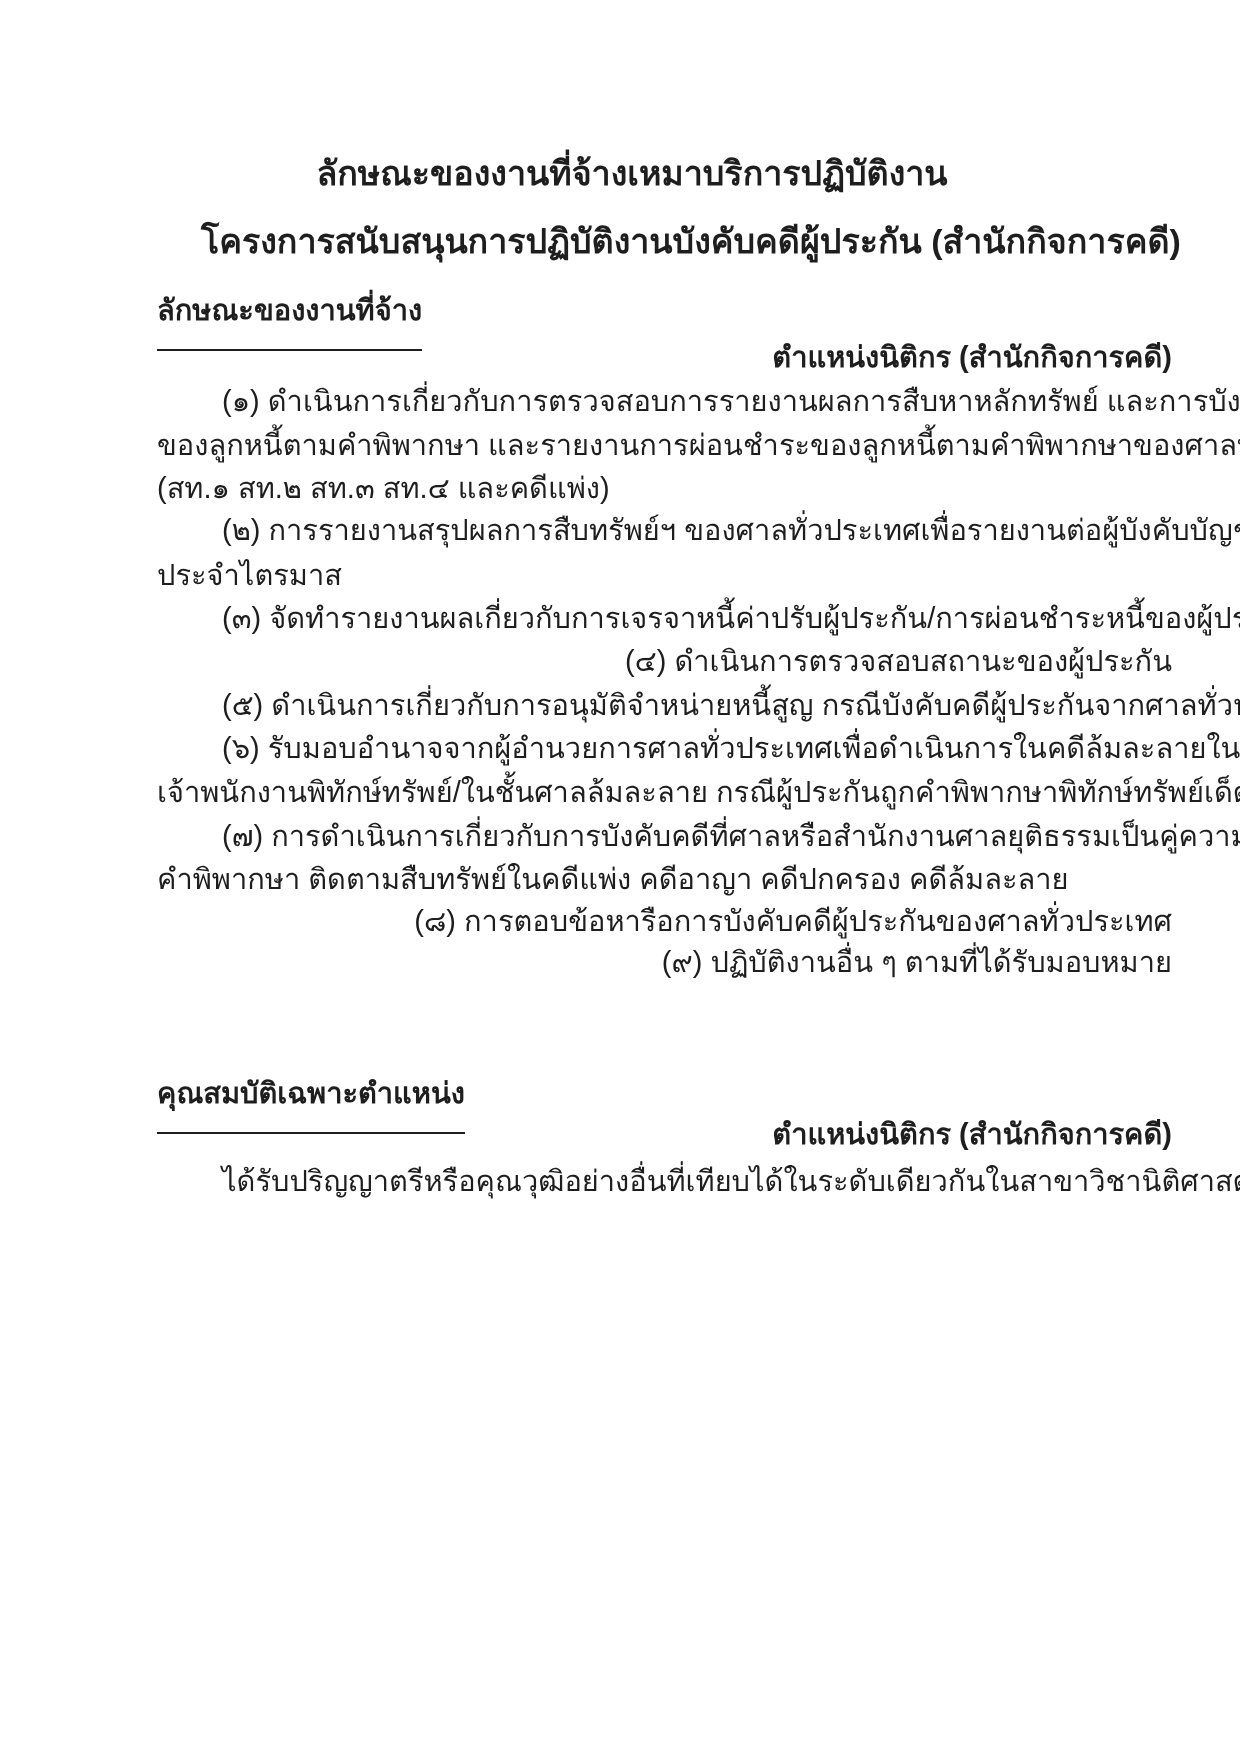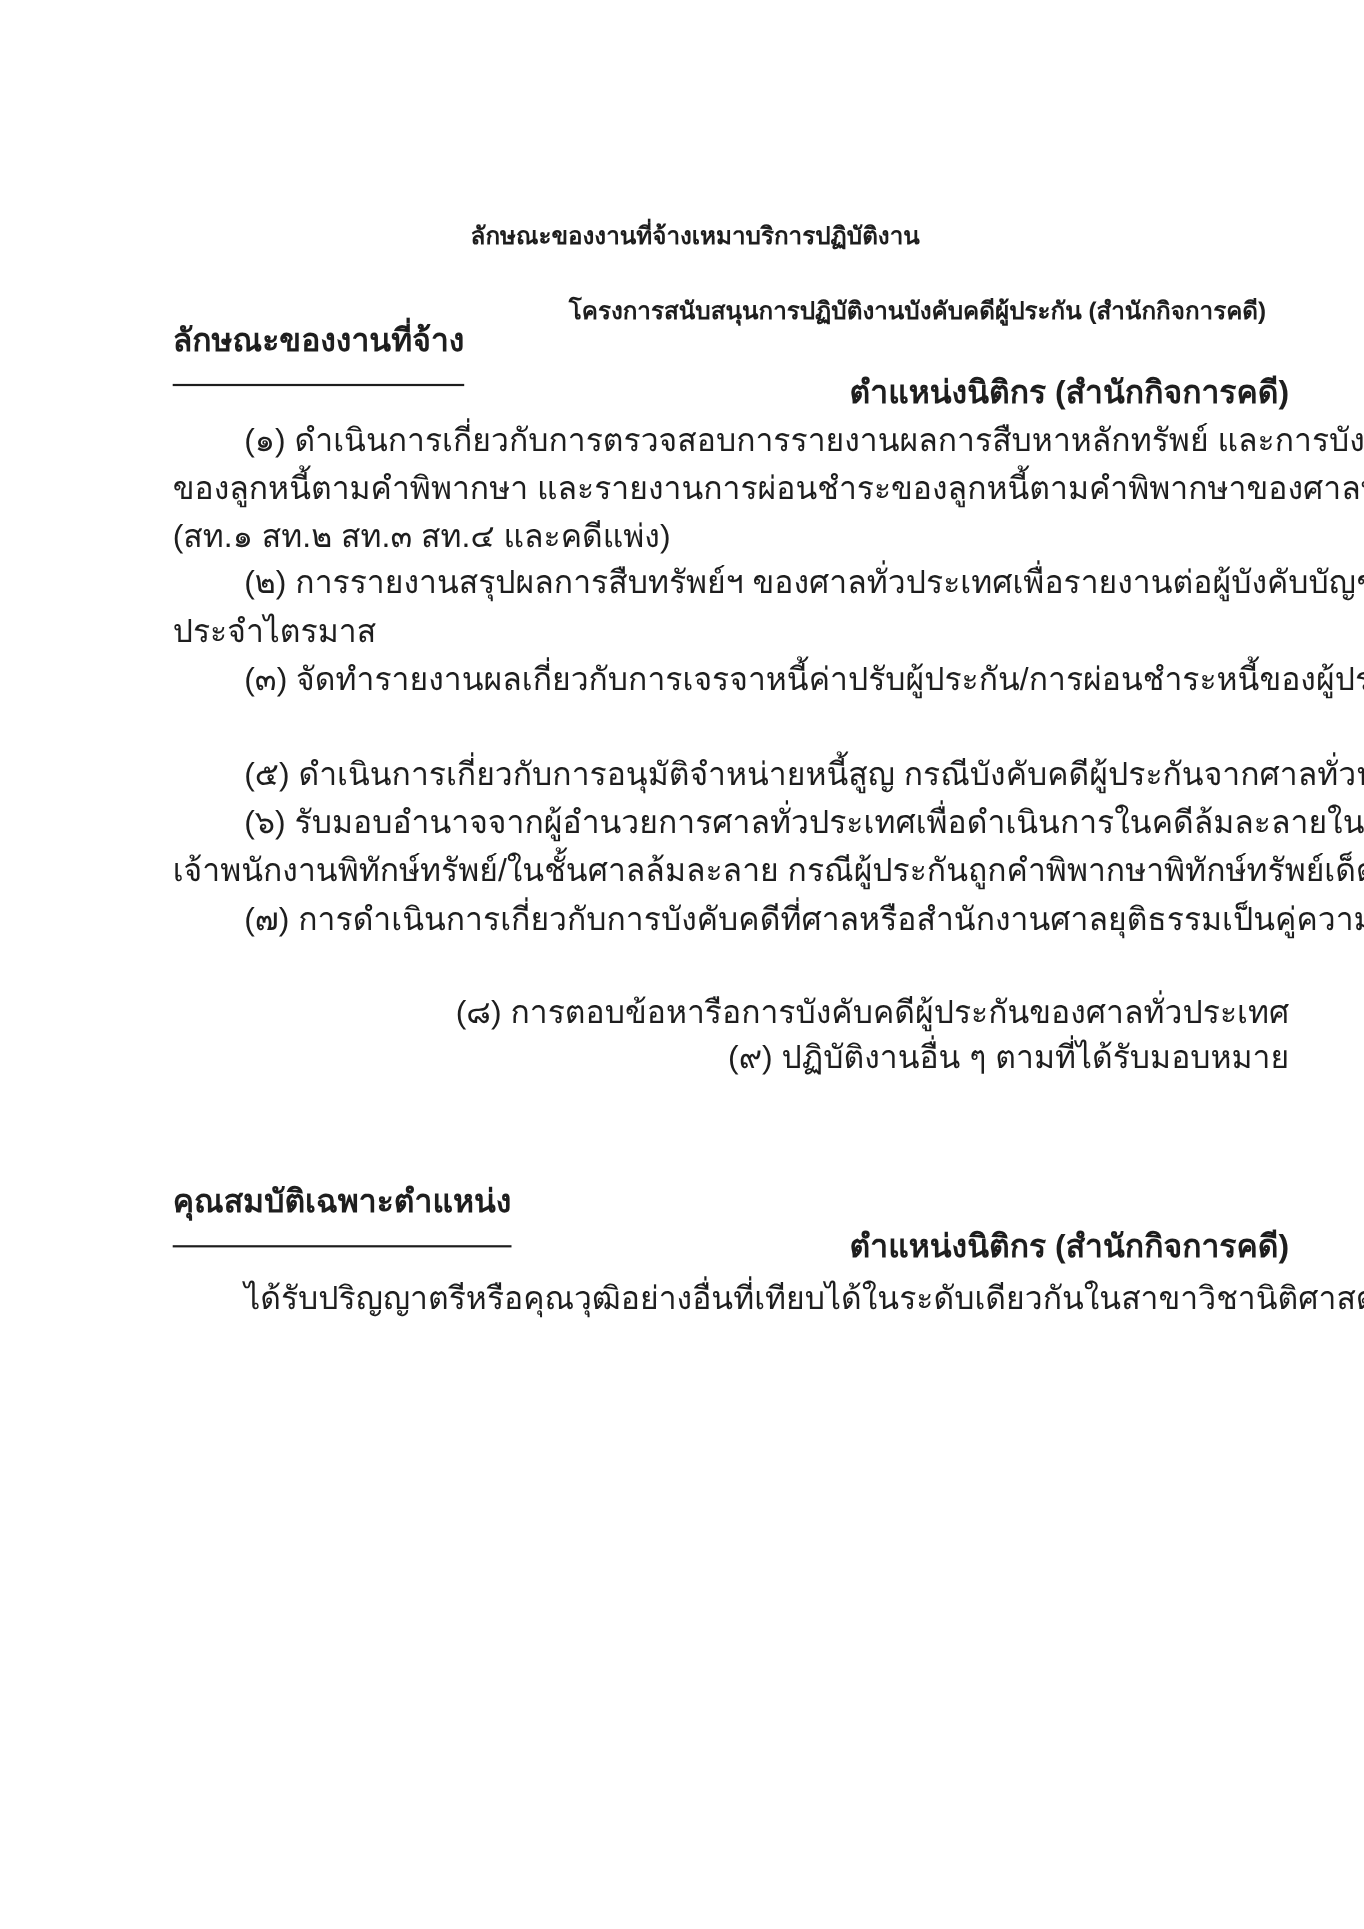--- a/index.html
+++ b/index.html
@@ -16,21 +16,21 @@
     position:absolute;
     left:157px;
     width:950px;
     font-size:29px;
     line-height:40px;
     white-space:nowrap;
   }
   .bold{font-weight:bold;}
   .center{text-align:center;}
   .indent{padding-left:65px;text-align:right;}
-  .title-size{font-size:22px;margin-top:42px;}
+  .title-size{font-size:34px;}
   .subtitle-shift{transform:translateX(44px);text-align:right;}
   .underline-wrap span{
     display:inline-block;
     border-bottom:2px solid #1e1e1e;
     padding-bottom:19px;
   }
 </style>
 </head>
 <body>
 
@@ -49,29 +49,31 @@
   <div class="line" style="top:425px">ของลูกหนี้ตามคำพิพากษา และรายงานการผ่อนชำระของลูกหนี้ตามคำพิพากษาของศาลทั่วประเทศ</div>
 
   <div class="line" style="top:468px">(สท.๑ สท.๒ สท.๓ สท.๔ และคดีแพ่ง)</div>
 
   <div class="line indent" style="top:510px">(๒) การรายงานสรุปผลการสืบทรัพย์ฯ ของศาลทั่วประเทศเพื่อรายงานต่อผู้บังคับบัญชา</div>
 
   <div class="line" style="top:555px">ประจำไตรมาส</div>
 
   <div class="line indent" style="top:598px">(๓) จัดทำรายงานผลเกี่ยวกับการเจรจาหนี้ค่าปรับผู้ประกัน/การผ่อนชำระหนี้ของผู้ประกัน</div>
 
+  <div class="line indent" style="top:641px">(๔) ดำเนินการตรวจสอบสถานะของผู้ประกัน</div>
 
   <div class="line indent" style="top:685px">(๕) ดำเนินการเกี่ยวกับการอนุมัติจำหน่ายหนี้สูญ กรณีบังคับคดีผู้ประกันจากศาลทั่วประเทศ</div>
 
   <div class="line indent" style="top:728px">(๖) รับมอบอำนาจจากผู้อำนวยการศาลทั่วประเทศเพื่อดำเนินการในคดีล้มละลายในชั้น</div>
 
   <div class="line" style="top:772px">เจ้าพนักงานพิทักษ์ทรัพย์/ในชั้นศาลล้มละลาย กรณีผู้ประกันถูกคำพิพากษาพิทักษ์ทรัพย์เด็ดขาด</div>
 
   <div class="line indent" style="top:816px">(๗) การดำเนินการเกี่ยวกับการบังคับคดีที่ศาลหรือสำนักงานศาลยุติธรรมเป็นคู่ความตาม</div>
 
+  <div class="line" style="top:859px">คำพิพากษา ติดตามสืบทรัพย์ในคดีแพ่ง คดีอาญา คดีปกครอง คดีล้มละลาย</div>
 
   <div class="line indent" style="top:901px">(๘) การตอบข้อหารือการบังคับคดีผู้ประกันของศาลทั่วประเทศ</div>
 
   <div class="line indent" style="top:942px">(๙) ปฏิบัติงานอื่น ๆ ตามที่ได้รับมอบหมาย</div>
 
   <div class="line bold underline-wrap" style="top:1073px"><span>คุณสมบัติเฉพาะตำแหน่ง</span></div>
 
   <div class="line bold indent" style="top:1114px">ตำแหน่งนิติกร (สำนักกิจการคดี)</div>
 
   <div class="line indent" style="top:1161px">ได้รับปริญญาตรีหรือคุณวุฒิอย่างอื่นที่เทียบได้ในระดับเดียวกันในสาขาวิชานิติศาสตร์</div>

